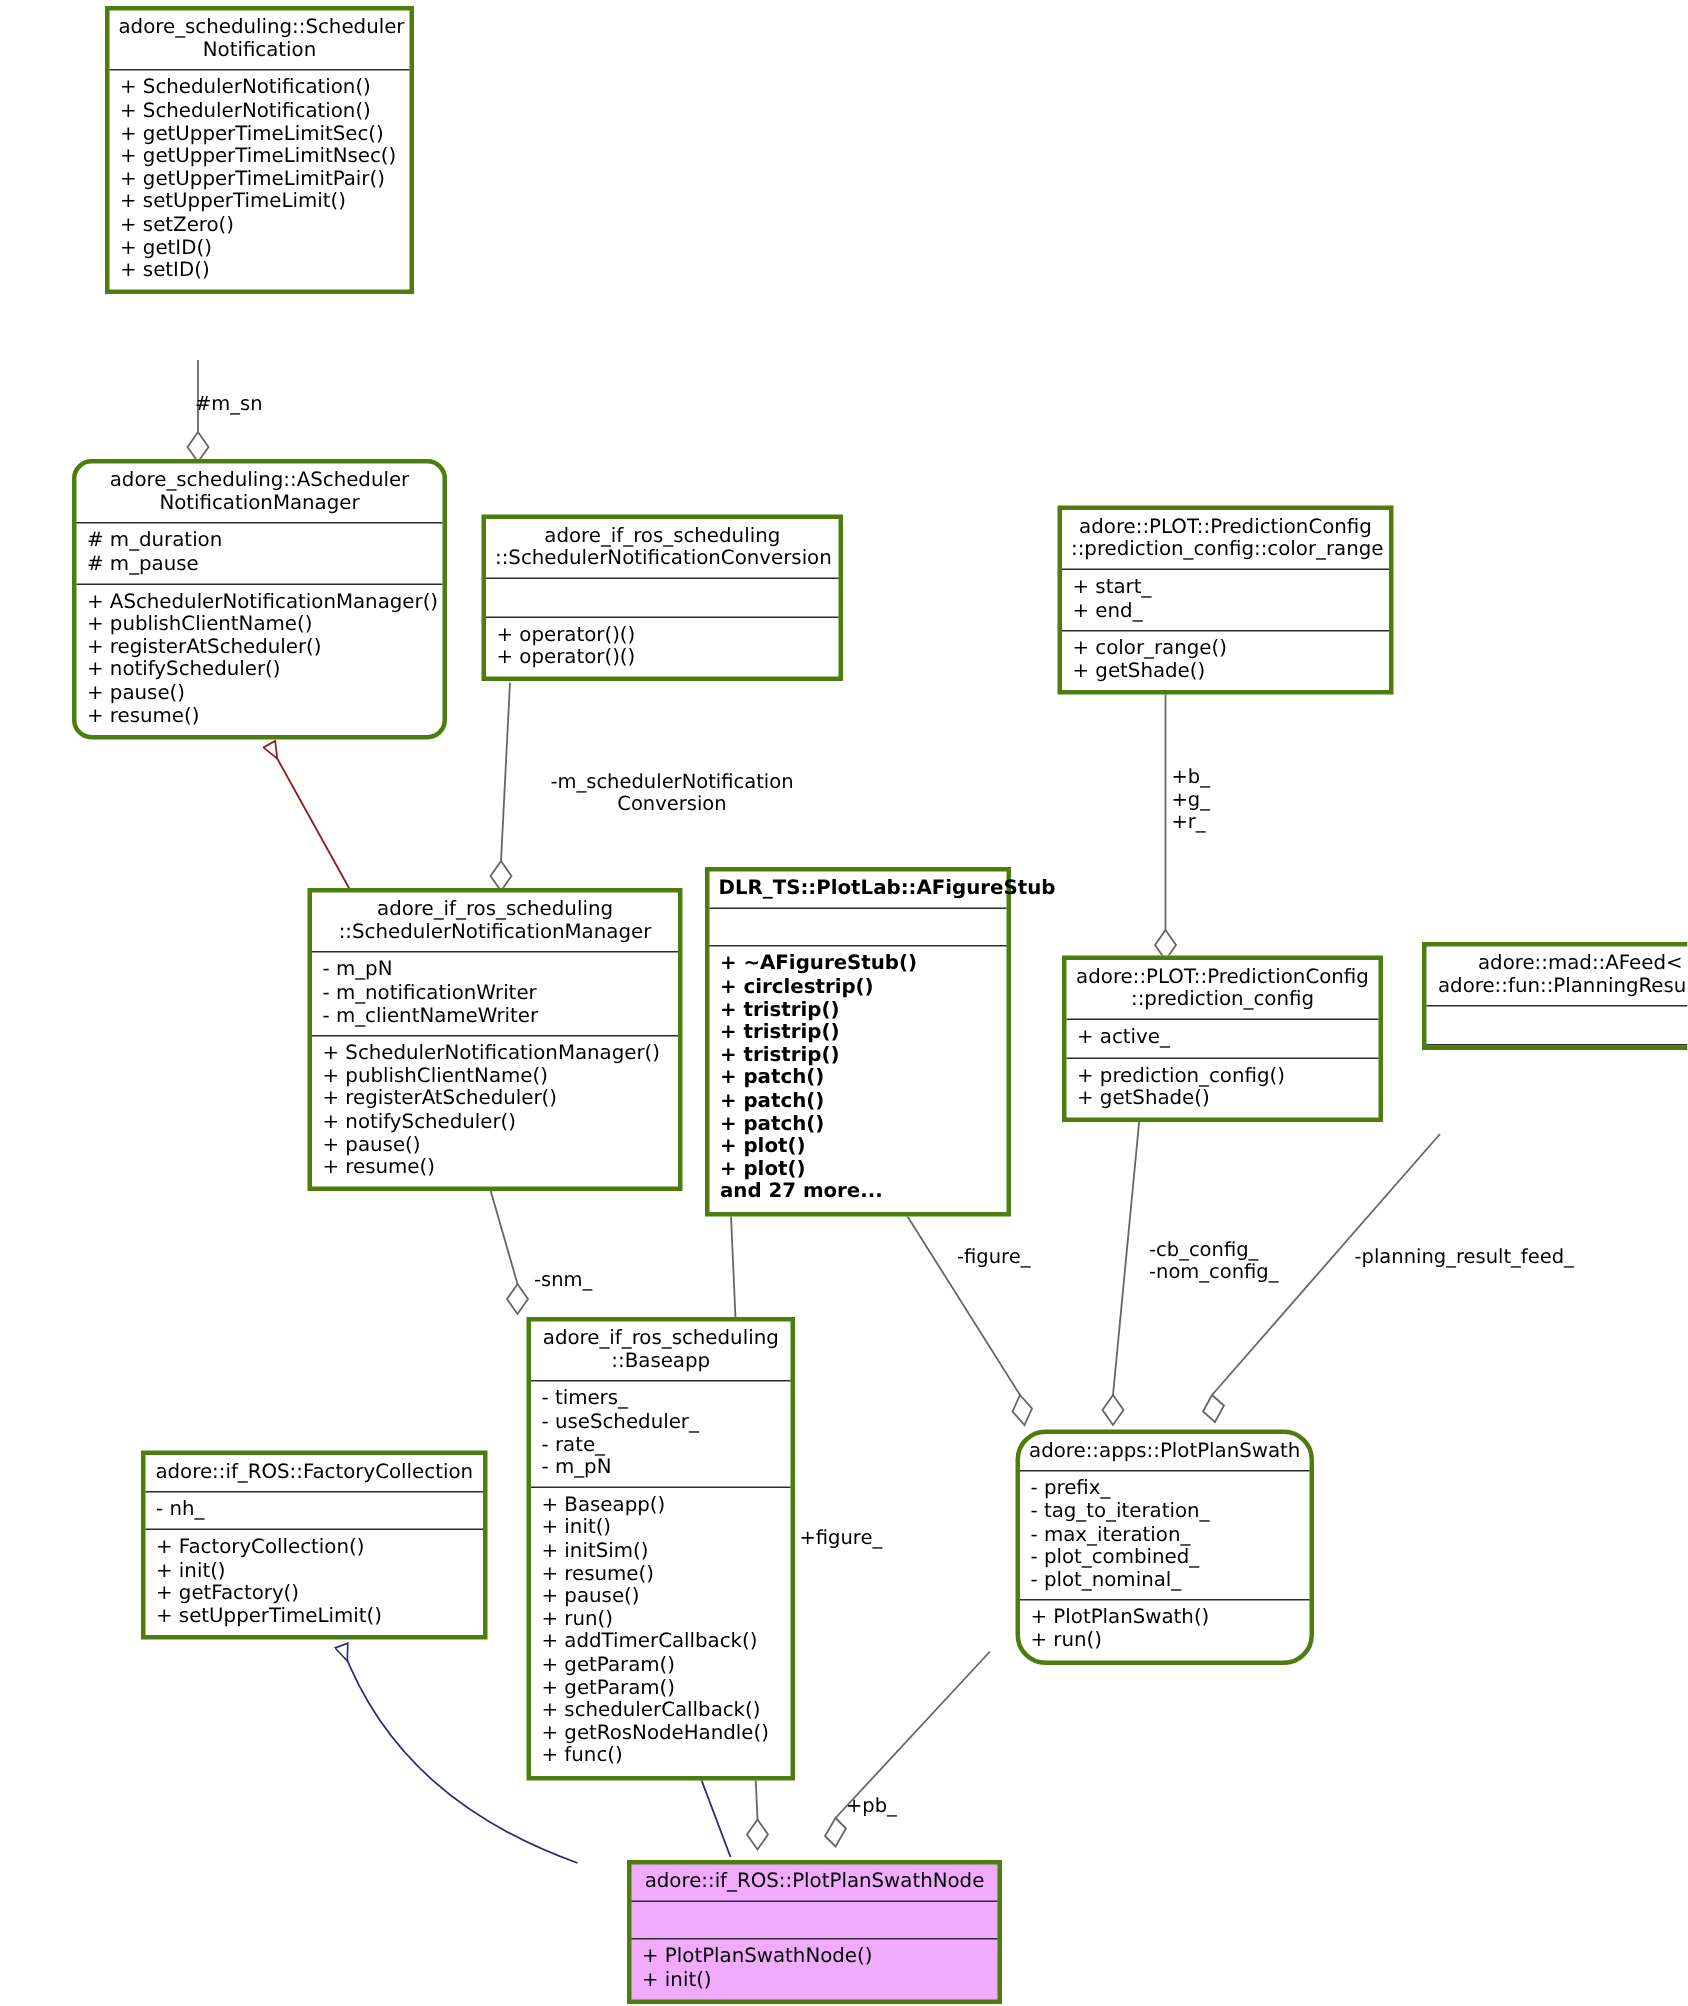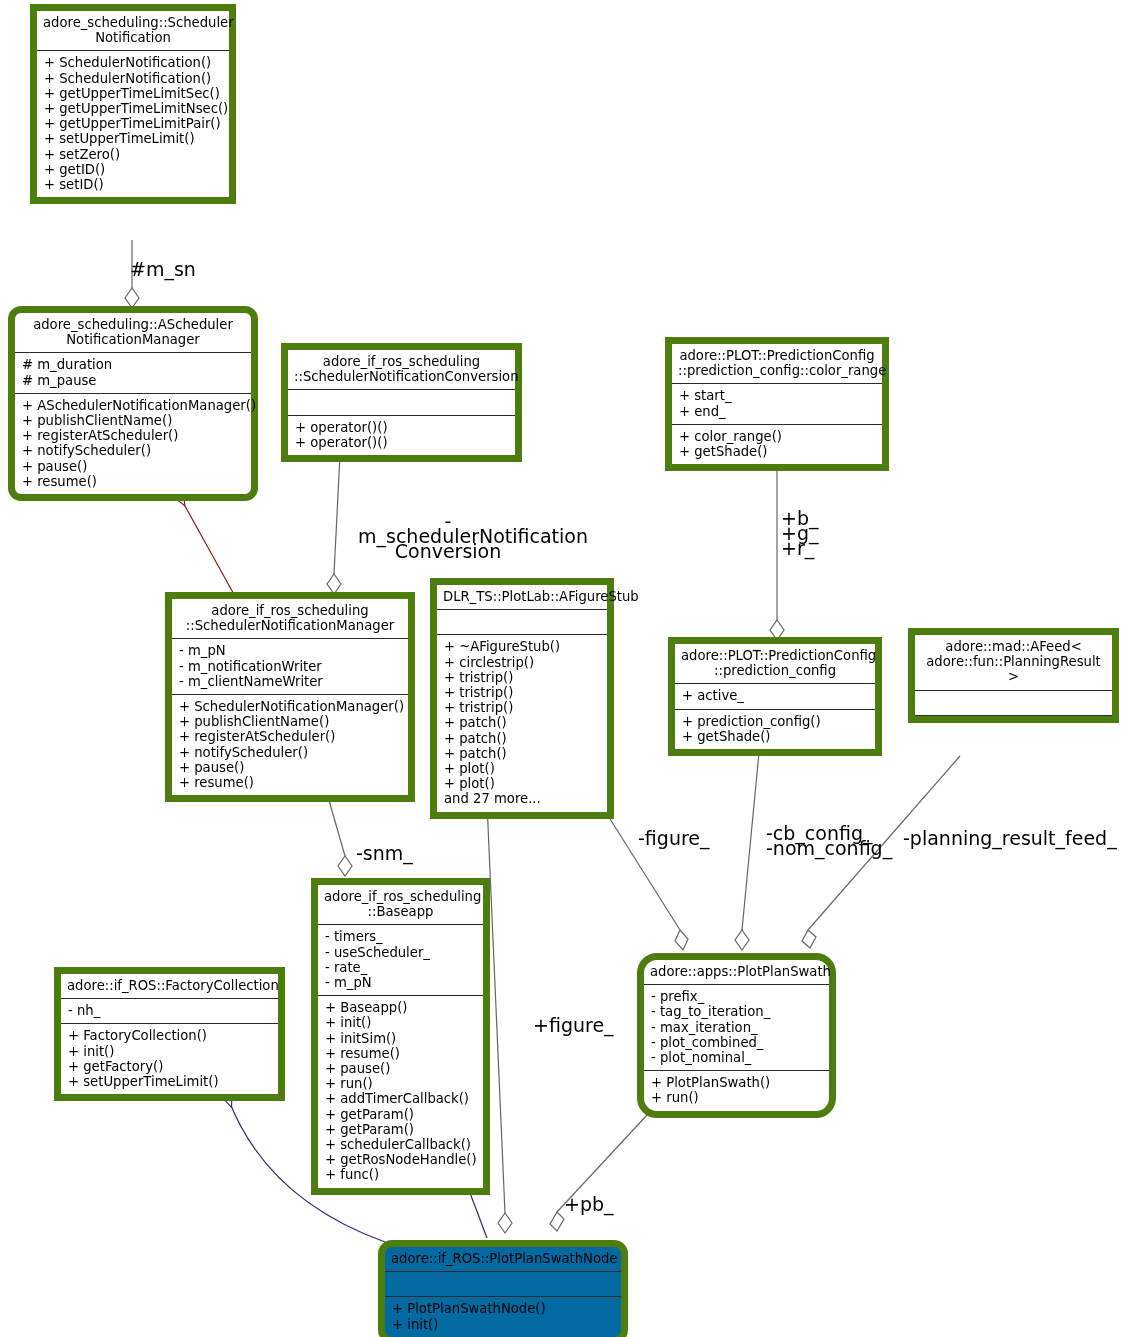--- a/index.html
+++ b/index.html
@@ -18,50 +18,50 @@
   svg.edges {
     position: absolute;
     left: 0; top: 0;
     width: 1125px;
     height: 1337px;
     pointer-events: none;
   }
   .uml-node {
     position: absolute;
     box-sizing: border-box;
-    border: 7px solid #4d7c0f;
+    border: 3px solid #4d7c0f;
     background: #ffffff;
     font-size: 13.2px;
     line-height: 15.2px;
     color: #000000;
+    margin-left: 40px;
   }
   .uml-node.highlight {
-    background: #0369a1;
-    border-radius: 14px;
+    background: #f0abfc;
   }
   .node-title {
     text-align: center;
     padding: 4px 6px 5px 6px;
     border-bottom: 1px solid #2b2b2b;
     white-space: pre-line;
   }
   .node-attrs {
     padding: 4px 6px 5px 7px;
     border-bottom: 1px solid #2b2b2b;
     min-height: 9px;
   }
   .node-ops {
     padding: 4px 6px 5px 7px;
   }
   .node-attrs div, .node-ops div {
     white-space: pre;
   }
   .edge-label {
     position: absolute;
-    font-size: 19px;
+    font-size: 13px;
     line-height: 15.2px;
     color: #000000;
     white-space: pre-line;
     font-family: "DejaVu Sans", "Liberation Sans", sans-serif;
   }
   .edge-label.center { text-align: center; }
 </style>
 </head>
 <body>
 
@@ -218,21 +218,21 @@
     <div class="node-ops">
         <div>+ SchedulerNotificationManager()</div>
         <div>+ publishClientName()</div>
         <div>+ registerAtScheduler()</div>
         <div>+ notifyScheduler()</div>
         <div>+ pause()</div>
         <div>+ resume()</div>
       </div>
   </div>
 
-  <div class="uml-node" style="left:430px; top:578px; width:184px;">
+  <div class="uml-node" style="left:430px; top:578px; width:204px;font-weight:bold;">
     <div class="node-title">DLR_TS::PlotLab::AFigureStub</div>
     <div class="node-attrs">
         <div>&nbsp;</div>
       </div>
     <div class="node-ops">
         <div>+ ~AFigureStub()</div>
         <div>+ circlestrip()</div>
         <div>+ tristrip()</div>
         <div>+ tristrip()</div>
         <div>+ tristrip()</div>

